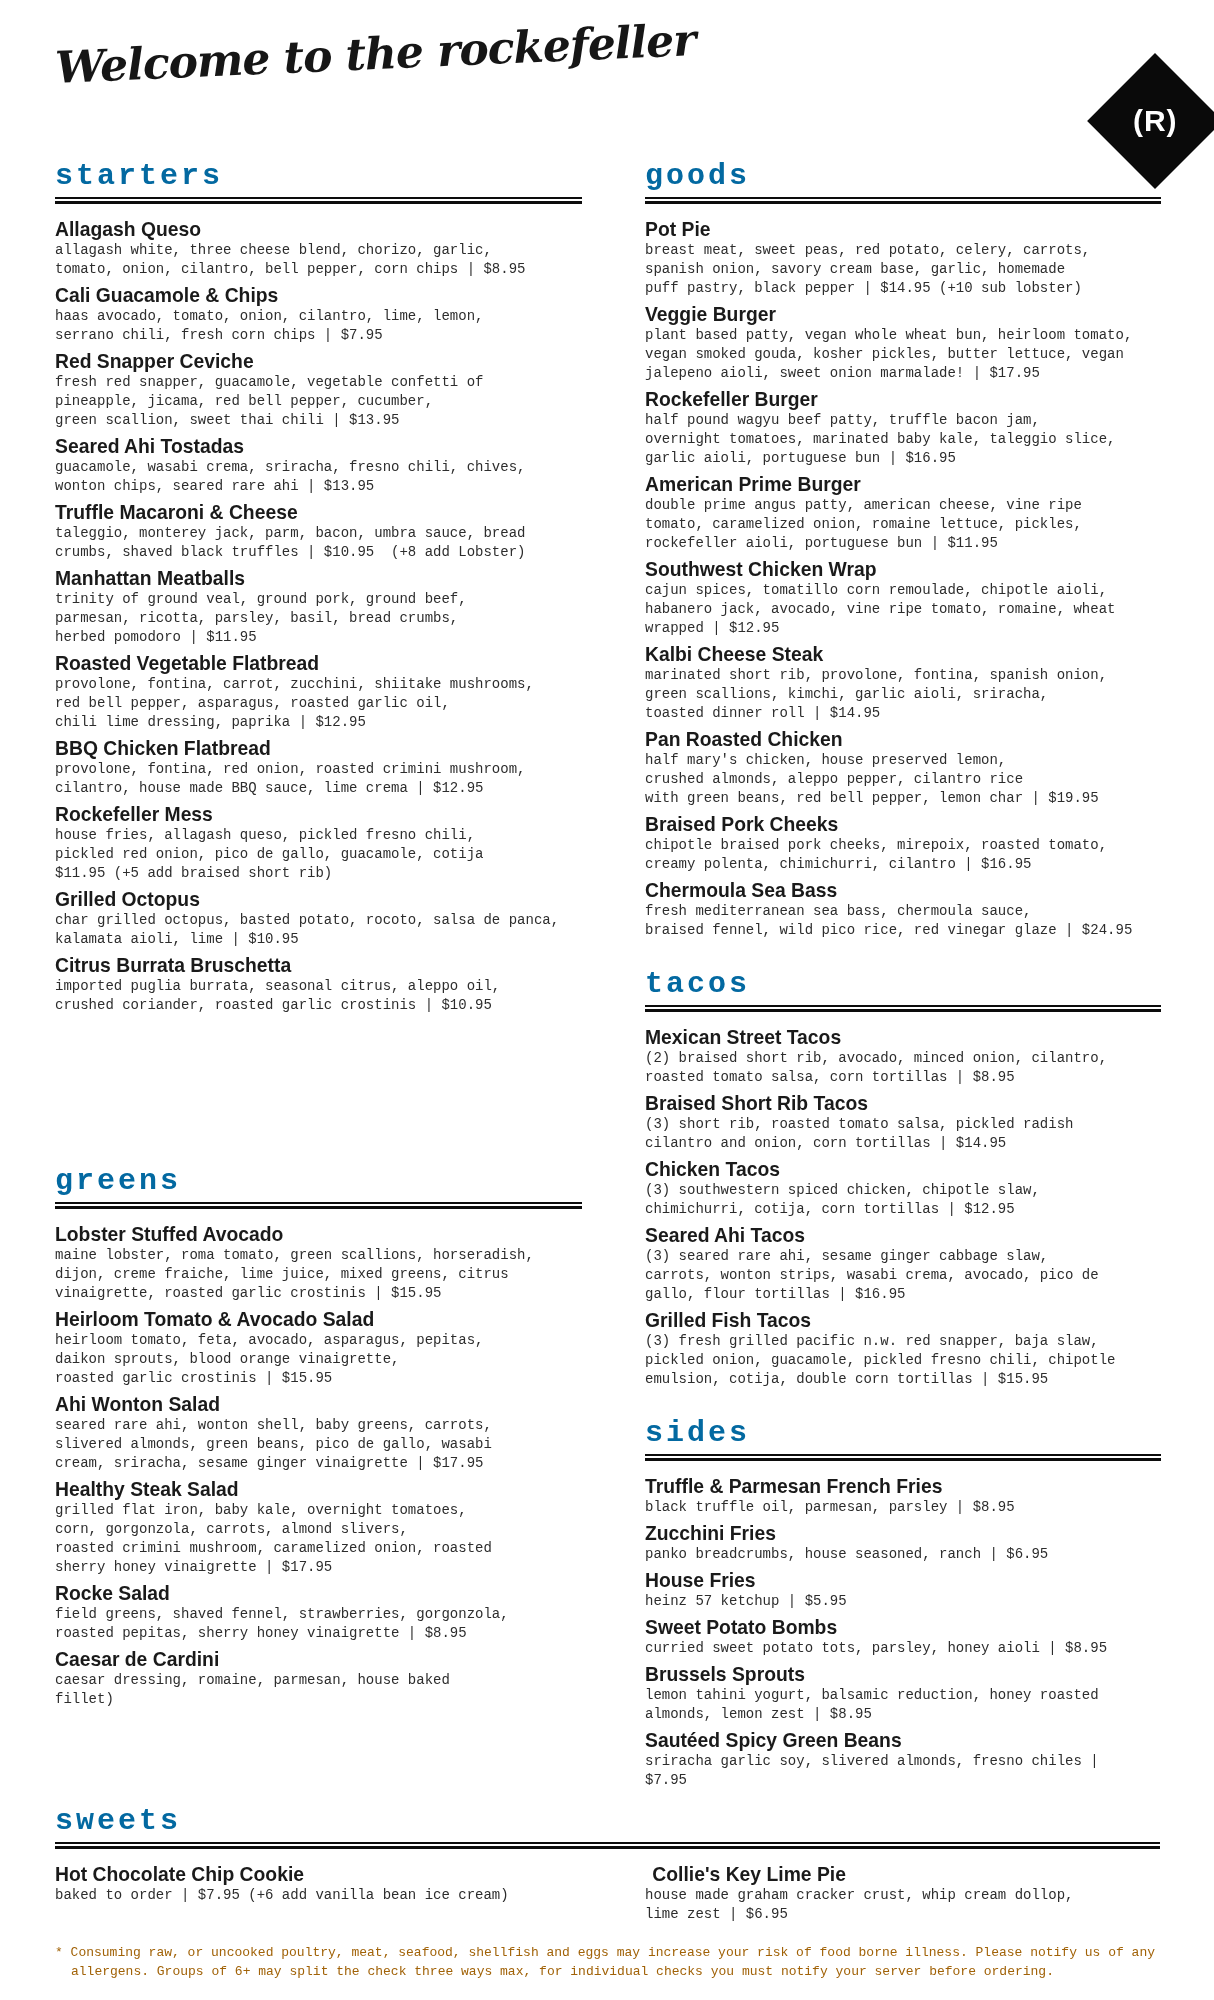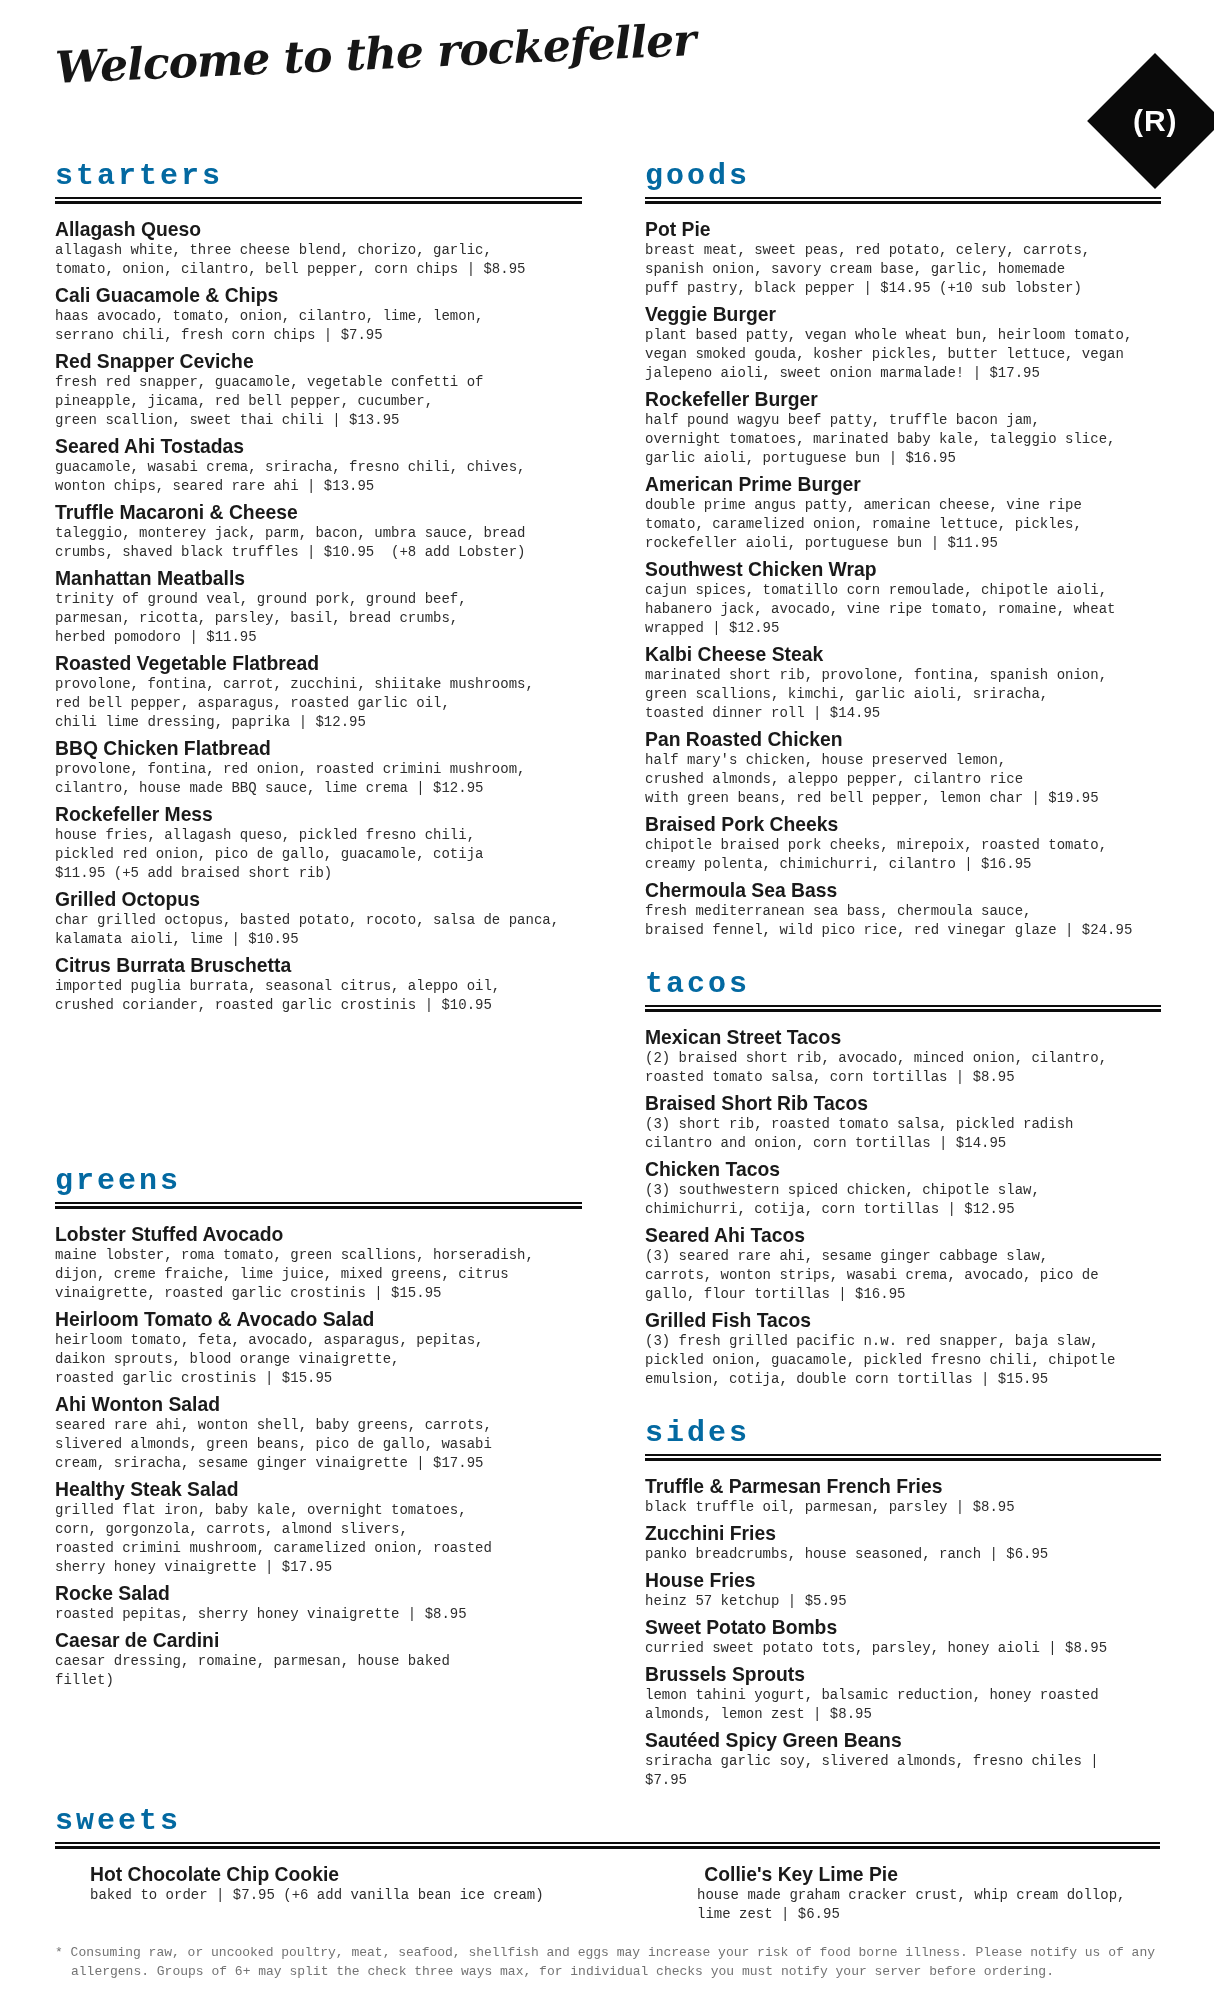--- a/index.html
+++ b/index.html
@@ -51,28 +51,28 @@
     font-size:21px;line-height:21px;color:#1a1a1a;
     transform:scaleX(0.92);transform-origin:0 50%;white-space:pre;
   }
   .desc-line{
     font-size:14px;line-height:19px;color:#2d2d2d;white-space:pre;
   }
 
   
   .sweets{margin-top:10px;}
   .sweets .rule{margin-bottom:14px;}
-  .sweets-items{display:flex;gap:80px;align-items:flex-start;margin-left:35px;}
+  .sweets-items{display:flex;gap:63px;align-items:flex-start;}
   .sweets-items .item{width:516px;flex:none;}
   .sweets-items .item:first-child{width:527px;}
   .sweets-items .item:last-child .item-name{padding-left:8px;}
 
   
   .footer{
-    margin:14px 0 0 0;font-size:13px;line-height:19px;color:#737373;
+    margin:14px 0 0 0;font-size:13px;line-height:19px;color:#a16207;
     white-space:pre;padding-left:16px;text-indent:-16px;
   }
 </style>
 </head>
 <body>
 
 <div class="page">
 
   <header>
     <h1 class="script-title">Welcome to the rockefeller</h1>
@@ -169,20 +169,21 @@
           </div>
           <div class="item">
             <h3 class="item-name">Healthy Steak Salad</h3>
             <div class="desc-line">grilled flat iron, baby kale, overnight tomatoes,</div>
             <div class="desc-line">corn, gorgonzola, carrots, almond slivers,</div>
             <div class="desc-line">roasted crimini mushroom, caramelized onion, roasted</div>
             <div class="desc-line">sherry honey vinaigrette | $17.95</div>
           </div>
           <div class="item">
             <h3 class="item-name">Rocke Salad</h3>
+            <div class="desc-line">field greens, shaved fennel, strawberries, gorgonzola,</div>
             <div class="desc-line">roasted pepitas, sherry honey vinaigrette | $8.95</div>
           </div>
           <div class="item">
             <h3 class="item-name">Caesar de Cardini</h3>
             <div class="desc-line">caesar dressing, romaine, parmesan, house baked</div>
             <div class="desc-line">fillet)</div>
           </div>
         </section>
       </div>
     <div class="col col-right">

